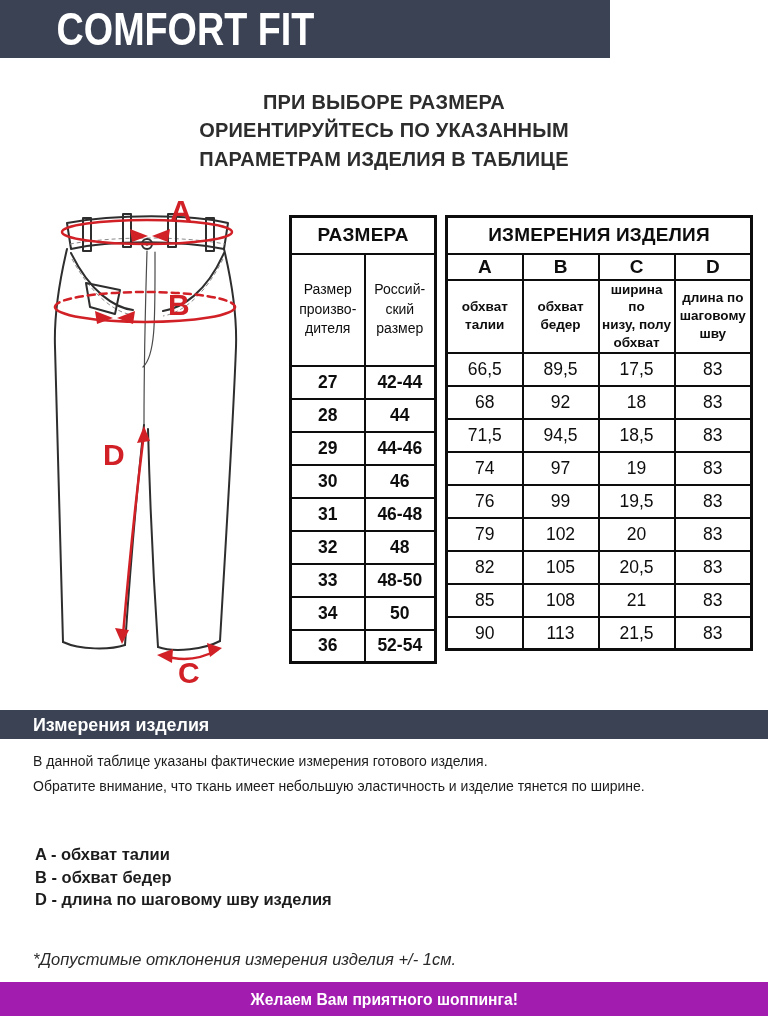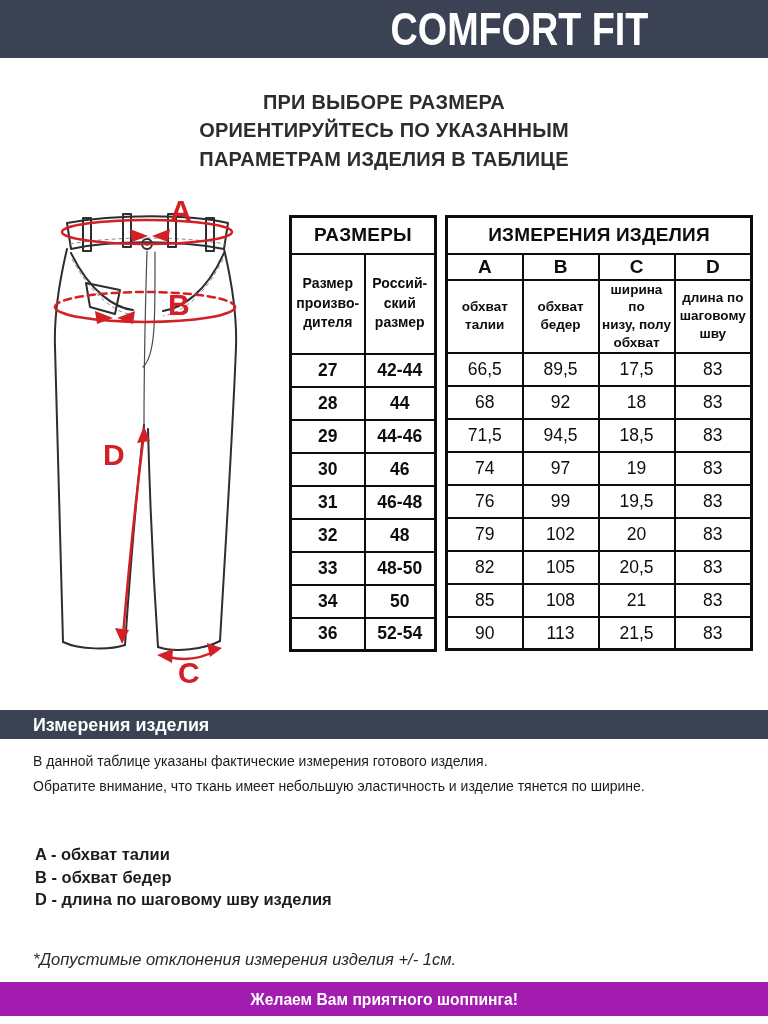--- a/index.html
+++ b/index.html
@@ -5,22 +5,22 @@
   * { margin:0; padding:0; box-sizing:border-box; }
   html,body { background:#ffffff; }
   .page {
     position:relative; width:768px; height:1024px; overflow:hidden;
     background:#ffffff; font-family:"Liberation Sans", sans-serif; color:#1c1c1c;
   }
   .preline { white-space:pre-line; }
 
   
   .topbar {
-    position:absolute; top:0; left:0; width:768px; height:58px;
-    background:#3a4254; display:flex; align-items:center; justify-content:flex-end;
+    position:absolute; top:0; left:0; width:610px; height:58px;
+    background:#3a4254; display:flex; align-items:center; 
     padding-right:120px;
   }
   .brand {
     color:#ffffff; font-size:46px; font-weight:bold; letter-spacing:0px;
     display:inline-block; transform:scaleX(0.82); transform-origin:right center;
     line-height:58px; white-space:nowrap;
   }
 
   
   .intro {
@@ -37,21 +37,21 @@
   table.t { border-collapse:collapse; table-layout:fixed; background:#ffffff; border:3px solid #0d0d0d; }
   table.t th, table.t td {
     border:2px solid #0d0d0d; text-align:center; vertical-align:middle;
     color:#0d0d0d; padding:0 2px;
   }
   .t-left  { width:145px; }
   .t-right { width:305px; }
   .row-title th { height:37px; font-size:19px; font-weight:bold; letter-spacing:0.2px; }
   .row-letters th { height:26px; font-size:19px; font-weight:bold; }
   .row-desc th { height:70px; font-size:13.5px; font-weight:bold; line-height:1.32; }
-  .col-h { height:100px; font-size:14px; font-weight:bold; line-height:1.4; }
+  .col-h { height:112px; font-size:14px; font-weight:normal; line-height:1.4; }
   table.t tbody td { height:33px; font-size:17.5px; }
   .t-left tbody td { font-weight:bold; }
 
   
   .band {
     position:absolute; top:710px; left:0; width:768px; height:29px;
     background:#3a4254; display:flex; align-items:center; padding-left:33px;
   }
   .band span { color:#ffffff; font-size:19px; font-weight:bold; transform:scaleX(0.94); transform-origin:left center; }
 
@@ -154,21 +154,21 @@
   </div>
 
   <div class="tables">
     <table class="t t-left">
       <colgroup>
           <col style="width:74px">
           <col style="width:71px">
         </colgroup>
       <thead>
         <tr class="row-title">
-          <th colspan="2">РАЗМЕРЫ</th>
+          <th colspan="2">РАЗМЕРА</th>
         </tr>
         <tr>
           <th class="col-h preline">Размер
 произво-
 дителя</th>
           <th class="col-h preline">Россий-
 ский
 размер</th>
         </tr>
       </thead>

